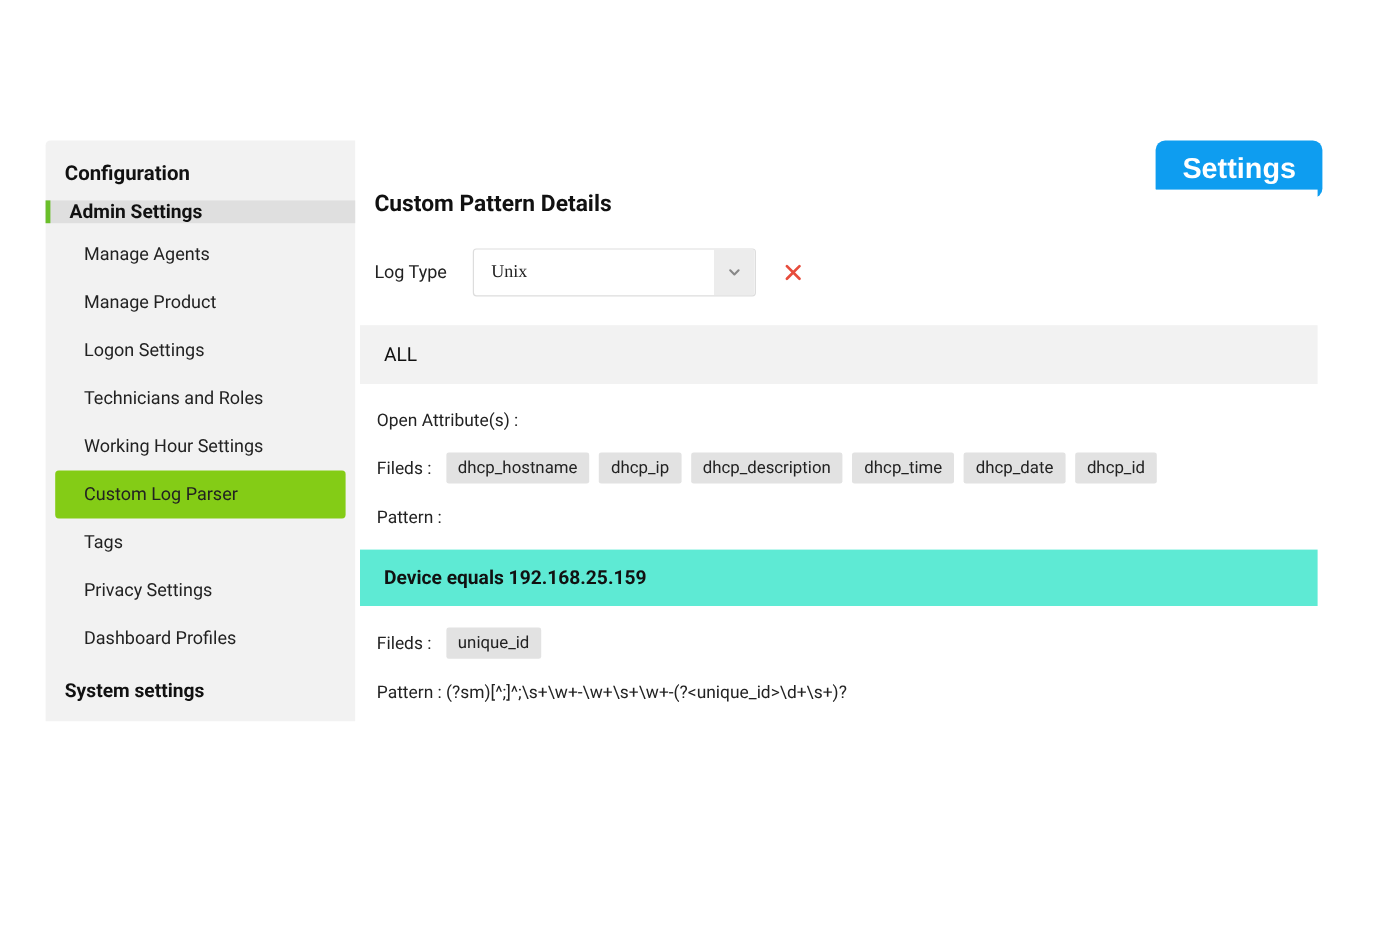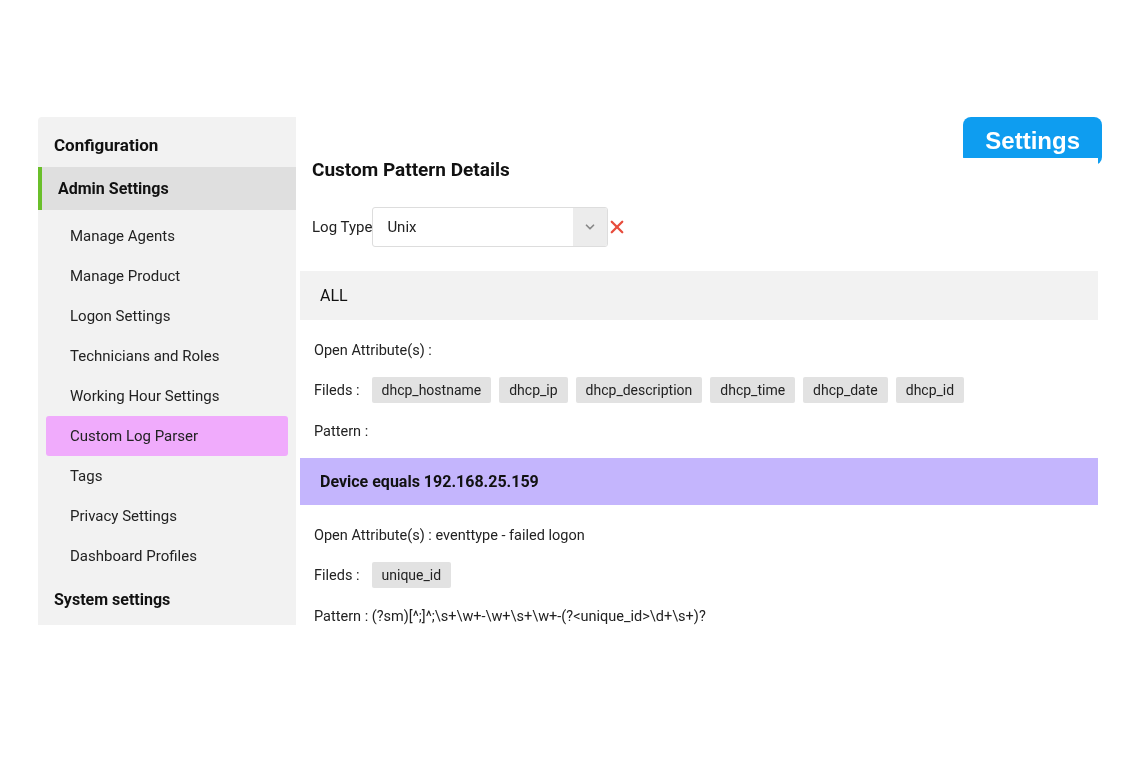--- a/index.html
+++ b/index.html
@@ -31,35 +31,35 @@
     .sidebar-header {
       font-weight: 700;
       font-size: 17px;
       color: #111;
       padding: 18px 16px 12px 16px;
     }
     .sidebar-section-title {
       font-weight: 700;
       font-size: 16px;
       color: #111;
-      padding: 12px 16px;
+      padding: 0 16px;
       background: #dfdfdf;
       border-left: 4px solid #6abf2a;
       margin-bottom: 6px;
     }
     .sidebar-item {
       font-size: 15px;
       color: #222;
       padding: 11px 16px 11px 24px;
       cursor: pointer;
       margin: 0 8px;
       border-radius: 3px;
     }
     .sidebar-item.active {
-      background: #f0abfc;
+      background: #84cc16;
     }
     .sidebar-footer-title {
       font-weight: 700;
       font-size: 16px;
       color: #111;
       padding: 14px 16px 10px 16px;
     }
     .main-panel {
       position: absolute;
       left: 300px;
@@ -83,37 +83,39 @@
     .panel-title {
       font-weight: 700;
       font-size: 19px;
       color: #111;
       margin-bottom: 26px;
       padding-left: 12px;
     }
     .log-type-row {
       display: flex;
       align-items: center;
+      gap: 22px;
       padding-left: 12px;
       margin-bottom: 24px;
     }
     .log-type-label {
       font-size: 15px;
       color: #222;
     }
     .select-box {
       display: flex;
       align-items: center;
       border: 1px solid #ddd;
       border-radius: 3px;
       overflow: hidden;
       width: 236px;
       height: 40px;
       cursor: pointer;
       background: #fff;
+      font-family: Liberation Serif, serif;
     }
     .select-value {
       flex: 1;
       padding: 0 14px;
       font-size: 15px;
       color: #222;
     }
     .select-caret {
       width: 34px;
       height: 100%;
@@ -170,21 +172,21 @@
       color: #222;
       border-radius: 2px;
       text-align: right;
     }
     .pattern-line {
       font-size: 14.5px;
       color: #222;
       padding: 4px 14px 16px 14px;
     }
     .section-bar2 {
-      background: #c4b5fd;
+      background: #5eead4;
       padding: 14px 20px;
       font-size: 16px;
       font-weight: 700;
       color: #111;
       margin-top: 2px;
       margin-bottom: 16px;
     }
   </style>
 </head>
 <body>
@@ -238,21 +240,20 @@
       <span class="field-tag">dhcp_hostname</span>
       <span class="field-tag">dhcp_ip</span>
       <span class="field-tag">dhcp_description</span>
       <span class="field-tag">dhcp_time</span>
       <span class="field-tag">dhcp_date</span>
       <span class="field-tag">dhcp_id</span>
     </div>
     <div class="pattern-line">Pattern :</div>
 
     <div class="section-bar2">Device equals 192.168.25.159</div>
-    <div class="detail-line">Open Attribute(s) : eventtype - failed logon</div>
     <div class="fields-row">
       <span class="fields-label">Fileds :</span>
       <span class="field-tag">unique_id</span>
     </div>
     <div class="pattern-line">Pattern : (?sm)[^;]^;\s+\w+-\w+\s+\w+-(?&lt;unique_id&gt;\d+\s+)?</div>
   </main>
 
 </div>
 
 </body></html>

